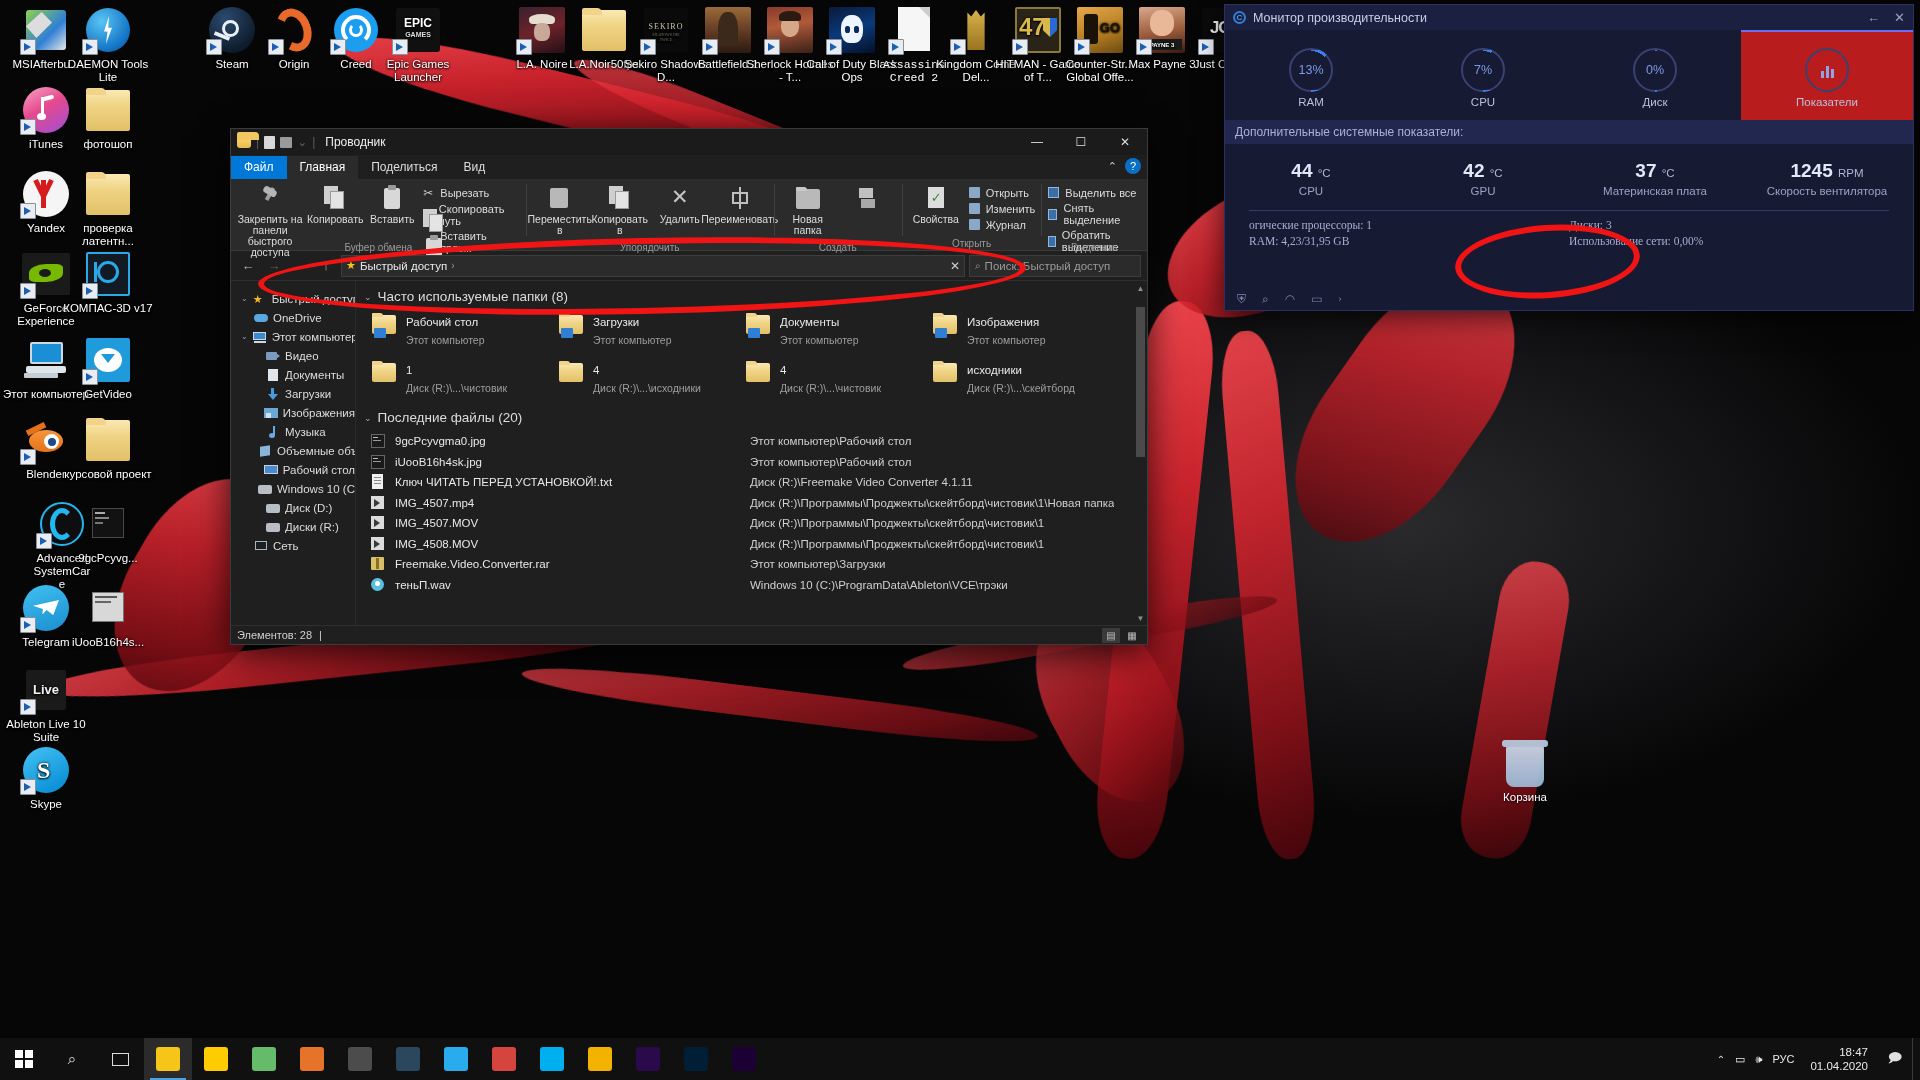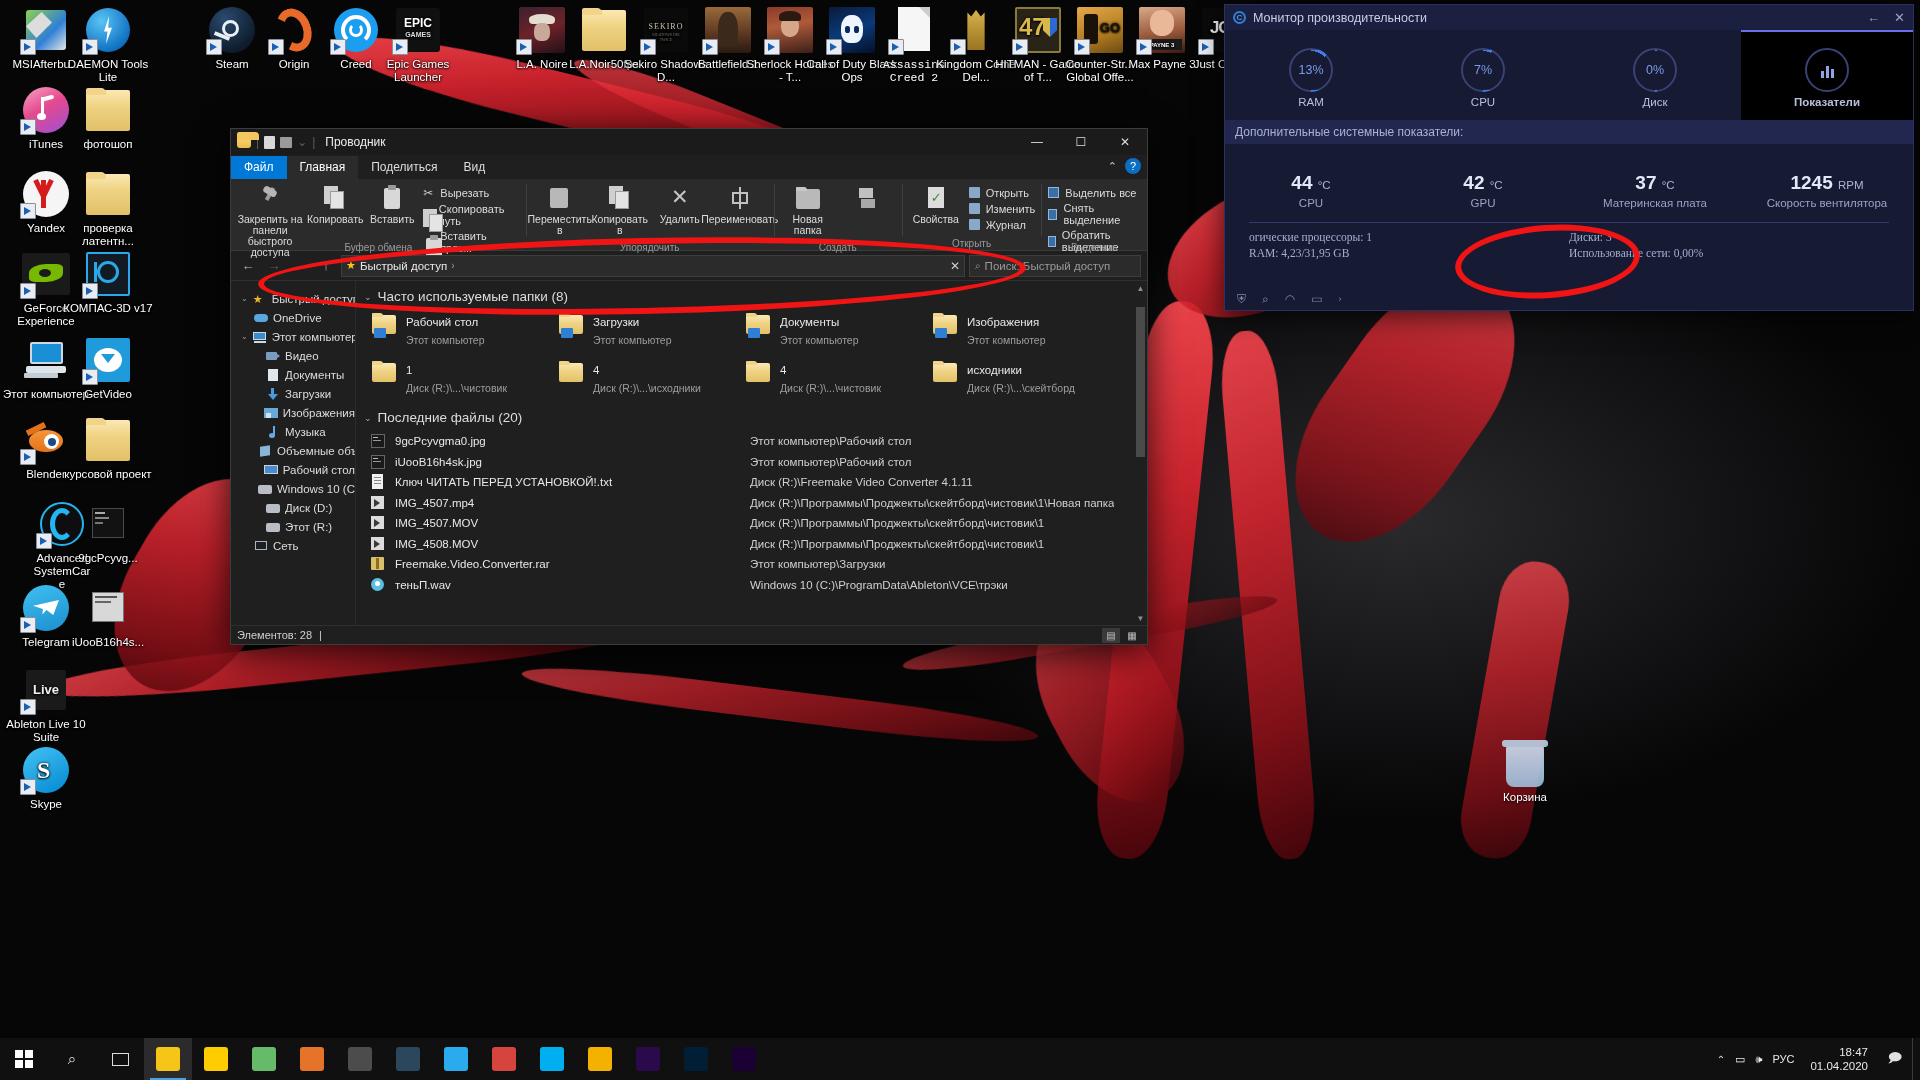--- a/index.html
+++ b/index.html
@@ -224,36 +224,36 @@
     background:#1b2040; font-size:12.5px; color:#c8cee6;
   }
   .pm-logo { width:13px;height:13px;border-radius:50%;border:2px solid #2f7fd6;
              display:flex;align-items:center;justify-content:center;
              font-size:8px;color:#4c9ae8; font-weight:bold;}
   .pm-tbtns { margin-left:auto; display:flex; gap:14px; align-items:center;}
   .pm-tb { color:#9aa3c6; font-size:13px; }
   .pm-gauges { display:flex; height:90px; }
   .gauge { flex:1; display:flex; flex-direction:column; align-items:center;
            justify-content:center; gap:4px; position:relative; padding-top:6px;}
-  .gauge.sel { background:#000000;font-weight:bold; }
+  .gauge.sel { background:#b91c1c; }
   .gauge.sel::before{ content:""; position:absolute; left:0;right:0;top:0;height:2px;
             background:#6c6ef0; }
   .ring { width:44px;height:44px;border-radius:50%; border:2px solid #3a4173;
           display:flex;align-items:center;justify-content:center;
           font-size:12.5px; color:#7b9ae8; position:relative;}
   .ring .arc { position:absolute; inset:-2px; border-radius:50%;
           border:2px solid transparent; }
   .gname { font-size:11.5px; color:#b9c0dc; text-align:center; line-height:13px;}
   .bars-ico { display:flex; align-items:flex-end; gap:2px; height:16px;}
   .bars-ico i { width:3px; background:#8fa4e6; display:block; }
   .pm-sub {
     height:24px; background:#222750; display:flex; align-items:center;
     padding:0 10px; font-size:12px; color:#a9b1d4;
   }
-  .pm-metrics { display:flex; padding:28px 0 6px; }
+  .pm-metrics { display:flex; padding:16px 0 6px; }
   .metric { flex:1; text-align:center; }
   .metric .mv { font-size:19px; color:#e2e7fa; font-weight:bold; }
   .metric .mu { font-size:11.5px; color:#aeb6d6; font-weight:normal; }
   .metric .mn { font-size:11.5px; color:#9aa3c6; margin-top:3px; line-height:13px;}
   .pm-div { height:1px; background:#343a68; margin:6px 24px 0; }
   .pm-extra { display:flex; padding:8px 24px 0; font-size:11.5px; color:#a6aeD0;}
   .pm-extra .col { flex:1;font-family:Liberation Serif, serif; }
   .pm-extra .row { margin-bottom:4px; color:#a6aed0;}
   .pm-tray { position:absolute; left:12px; bottom:4px; display:flex; gap:16px;
              align-items:center; color:#7f88b0; font-size:12px;}
@@ -906,21 +906,21 @@
             <span class="np-ico">
               <span style="position:absolute;left:0;top:3px;width:14px;height:9px;background:#b8bec4;border-radius:2px;"></span>
             </span>
             <span>Диск (D:)</span>
           </div>
           <div class="np-item lv1">
             <span class="chev"></span>
             <span class="np-ico">
               <span style="position:absolute;left:0;top:3px;width:14px;height:9px;background:#b8bec4;border-radius:2px;"></span>
             </span>
-            <span>Этот (R:)</span>
+            <span>Диски (R:)</span>
           </div>
           <div class="np-item head">
             <span class="chev"></span>
             <span class="np-ico">
               <span style="position:absolute;left:1px;top:2px;width:12px;height:9px;border:1.5px solid #9fb8cc;"></span>
             </span>
             <span>Сеть</span>
           </div>
         </div>
       <div class="content">

